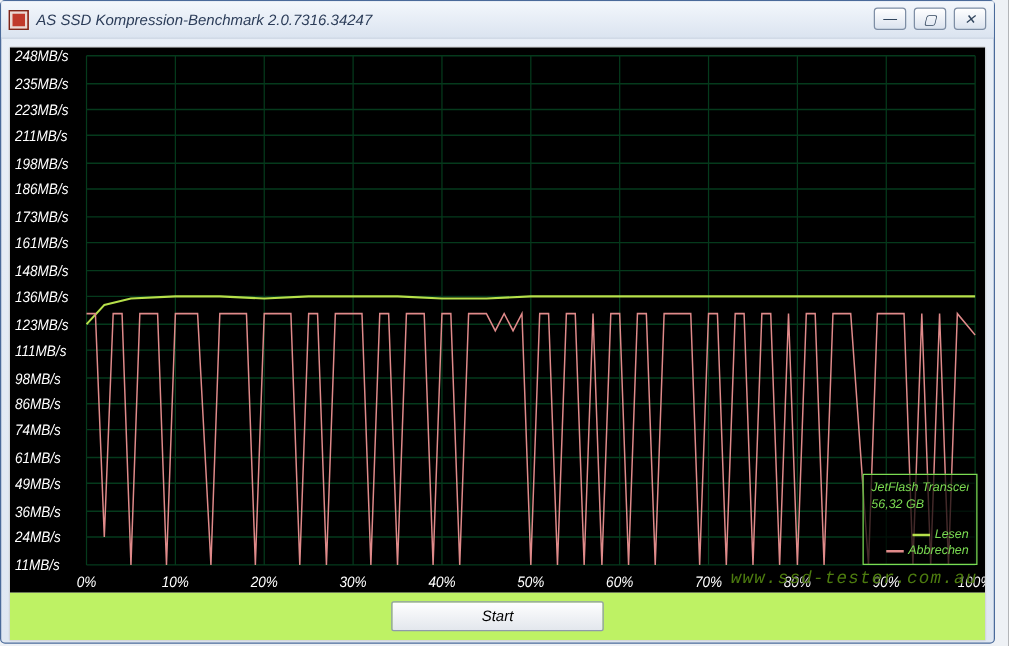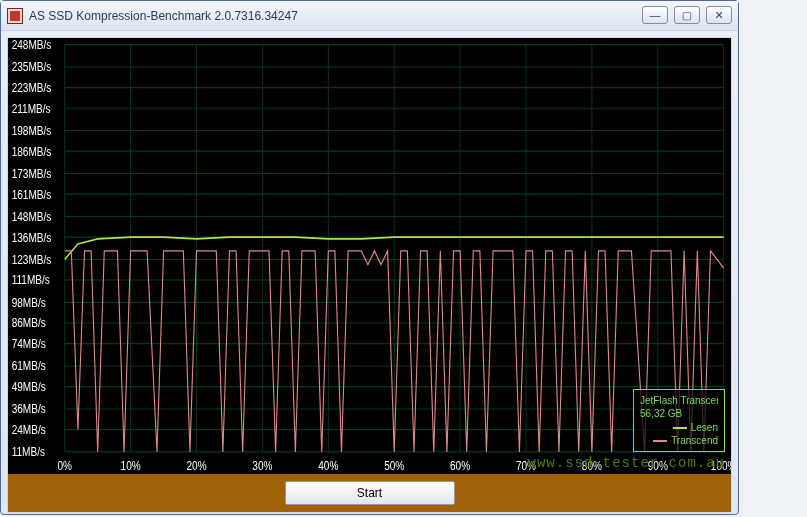--- a/index.html
+++ b/index.html
@@ -5,26 +5,27 @@
   * { margin:0; padding:0; box-sizing:border-box; }
   body {
     font-family: "Segoe UI", Tahoma, sans-serif;
     font-size: 12px;
     background: #eef1f5;
     width: 807px;
     height: 517px;
     overflow: hidden;
   }
   .window {
-    width: 739px;
+    width: 796px;
     height: 515px;
     border: 1px solid #4a6a9a;
     background: linear-gradient(#e9eff7,#dfe7f2);
     border-radius: 4px;
     position: relative;
+    font-style: italic;
   }
   .titlebar {
     height: 30px;
     display:flex;
     align-items:center;
     padding: 0 6px;
     background: linear-gradient(#f3f7fc,#dbe4f0);
     border-bottom: 1px solid #c9d3e2;
   }
   .titlebar .app-icon {
@@ -93,21 +94,21 @@
     font-size:14px;
     letter-spacing:1px;
     text-shadow:0 0 2px #000;
   }
   .button-row {
     height:38px;
     display:flex;
     align-items:center;
     justify-content:center;
     gap:22px;
-    background:#a16207;
+    background:#bef264;
   }
   .btn {
     width:170px; height:24px;
     border:1px solid #8f9aab;
     background:linear-gradient(#fefefe,#e3e7ed);
     font-size:12px;
     display:flex; align-items:center; justify-content:center;
     border-radius:2px;
   }
   .btn.disabled { color:#9a9a9a; background:linear-gradient(#f5f5f5,#ececec); }
@@ -193,28 +194,28 @@
           <line x1="710" x2="710" y1="6" y2="375" class="grid-line"></line>
           <text x="710" y="391" class="x-tick">90%</text>
           <line x1="782" x2="782" y1="6" y2="375" class="grid-line"></line>
           <text x="782" y="391" class="x-tick">100%</text>
           <path d="M62 200.62025316455697 L76.4 186.60759493670886 L98 181.93670886075947 L134 180.37974683544303 L170 180.37974683544303 L206 181.93670886075947 L242 180.37974683544303 L278 180.37974683544303 L314 180.37974683544303 L350 181.93670886075947 L386 181.93670886075947 L422 180.37974683544303 L458.00000000000006 180.37974683544303 L494 180.37974683544303 L530 180.37974683544303 L566 180.37974683544303 L602 180.37974683544303 L638 180.37974683544303 L674 180.37974683544303 L710 180.37974683544303 L746 180.37974683544303 L782 180.37974683544303 " class="read-line"></path>
           <path d="M62 192.8354430379747 L69.2 192.8354430379747 L76.4 354.75949367088606 L83.6 192.8354430379747 L90.8 192.8354430379747 L98 375 L105.19999999999999 192.8354430379747 L119.6 192.8354430379747 L126.8 375 L134 192.8354430379747 L141.2 192.8354430379747 L148.39999999999998 192.8354430379747 L152 192.8354430379747 L162.8 375 L170 192.8354430379747 L177.2 192.8354430379747 L184.4 192.8354430379747 L191.6 192.8354430379747 L198.8 375 L206 192.8354430379747 L213.2 192.8354430379747 L220.4 192.8354430379747 L227.6 192.8354430379747 L234.79999999999998 375 L242 192.8354430379747 L249.20000000000002 192.8354430379747 L256.4 375 L263.6 192.8354430379747 L278 192.8354430379747 L285.2 192.8354430379747 L292.4 375 L299.6 192.8354430379747 L306.8 192.8354430379747 L314 375 L321.2 192.8354430379747 L328.4 192.8354430379747 L335.6 192.8354430379747 L342.8 375 L350 192.8354430379747 L357.2 192.8354430379747 L364.4 375 L371.6 192.8354430379747 L386 192.8354430379747 L393.2 205.29113924050634 L400.4 192.8354430379747 L407.59999999999997 205.29113924050634 L414.8 192.8354430379747 L422 375 L429.2 192.8354430379747 L436.40000000000003 192.8354430379747 L443.6 375 L450.8 192.8354430379747 L458.00000000000006 192.8354430379747 L465.20000000000005 375 L472.4 192.8354430379747 L479.59999999999997 375 L486.79999999999995 192.8354430379747 L494 192.8354430379747 L501.2 375 L508.4 192.8354430379747 L515.6 192.8354430379747 L522.8 375 L530 192.8354430379747 L537.2 192.8354430379747 L544.4000000000001 192.8354430379747 L551.6 192.8354430379747 L558.8 375 L566 192.8354430379747 L573.2 192.8354430379747 L580.4 375 L587.6 192.8354430379747 L594.8 192.8354430379747 L602 375 L609.2 192.8354430379747 L616.4 192.8354430379747 L623.6 375 L630.8000000000001 192.8354430379747 L638 375 L645.2 192.8354430379747 L652.4 192.8354430379747 L659.6 375 L666.8 192.8354430379747 L674 192.8354430379747 L681.2 192.8354430379747 L695.6 375 L702.8 192.8354430379747 L710 192.8354430379747 L717.2 192.8354430379747 L724.4 192.8354430379747 L731.6 375 L738.8 192.8354430379747 L746 375 L753.1999999999999 192.8354430379747 L760.4 375 L767.6 192.8354430379747 L782 208.40506329113921 " class="write-line"></path>
         </svg>
 
       <div class="legend-box">
         <div style="overflow:hidden;white-space:nowrap;">JetFlash Transcend 1100</div>
-        <div style="margin-bottom:1px;">56,32 GB</div>
+        <div style="margin-bottom:11px;">56,32 GB</div>
         <div class="legend-row">
           <span class="legend-swatch" style="border-color:#b7e04a;"></span>
           <span>Lesen</span>
         </div>
         <div class="legend-row">
           <span class="legend-swatch" style="border-color:#e08a8a;"></span>
-          <span>Transcend</span>
+          <span>Abbrechen</span>
         </div>
       </div>
 
       <div class="watermark">www.ssd-tester.com.au</div>
     </div>
 
     <div class="button-row">
       <div class="btn">Start</div>
     </div>
 

